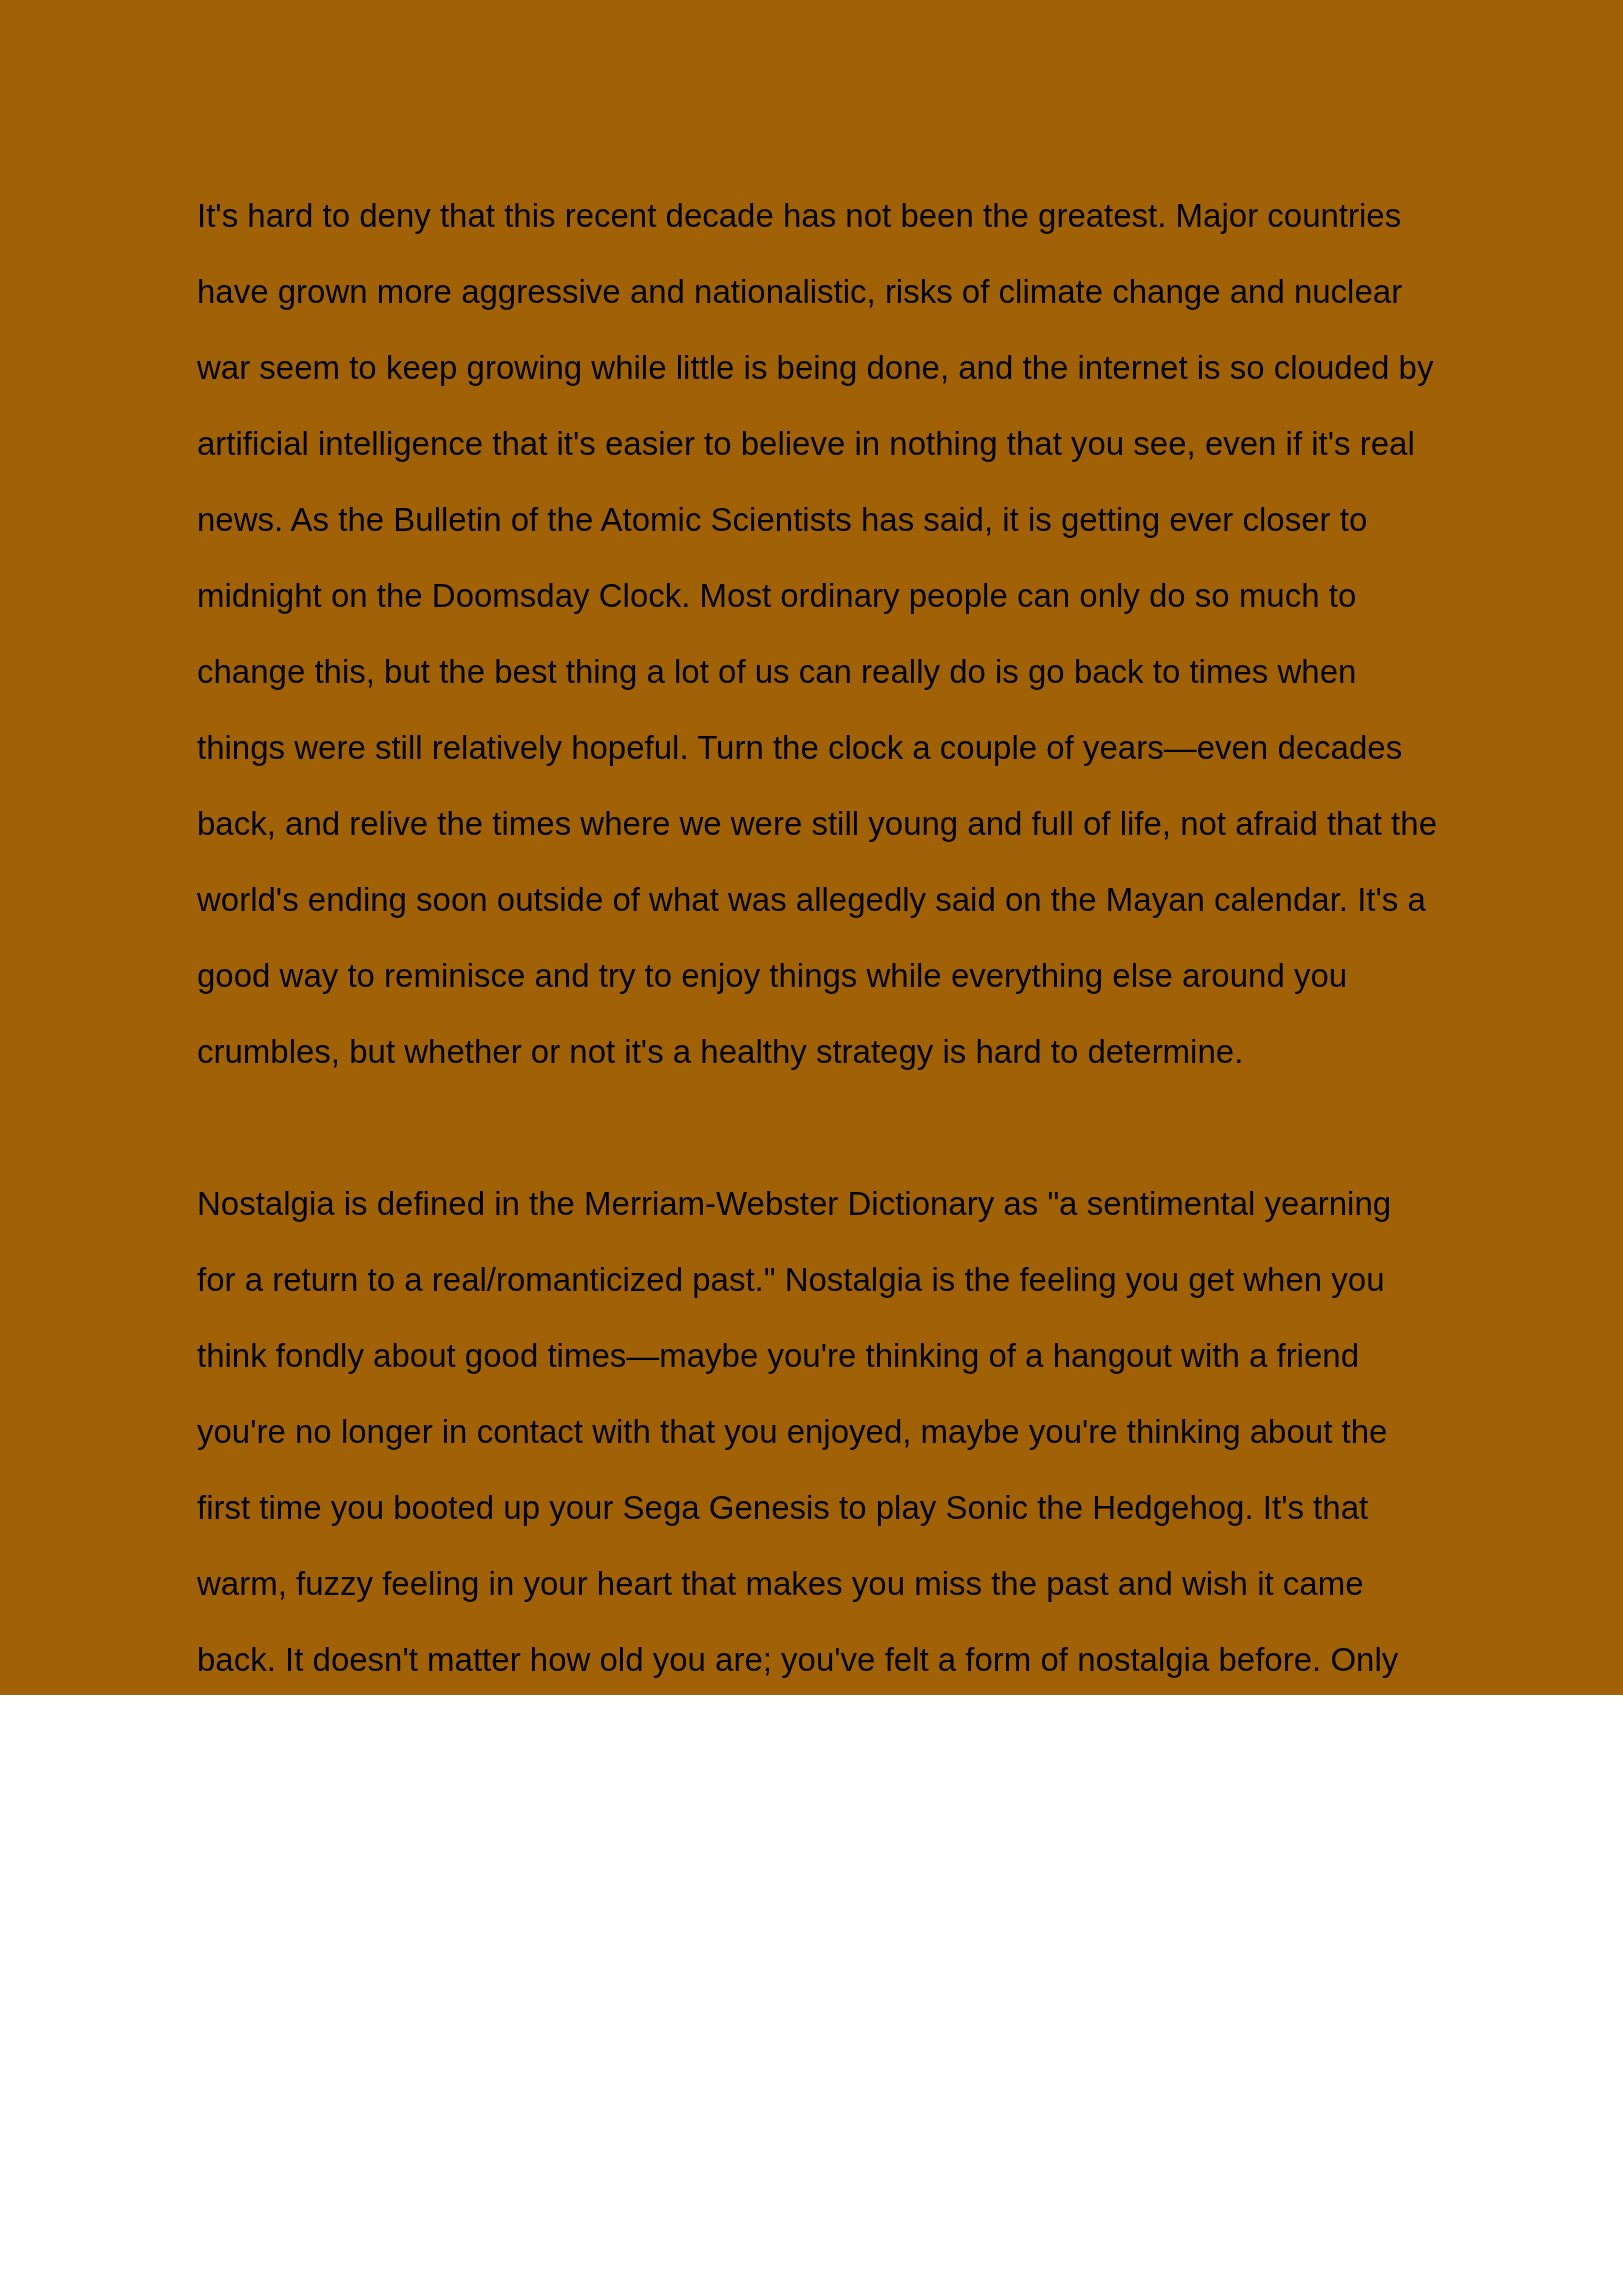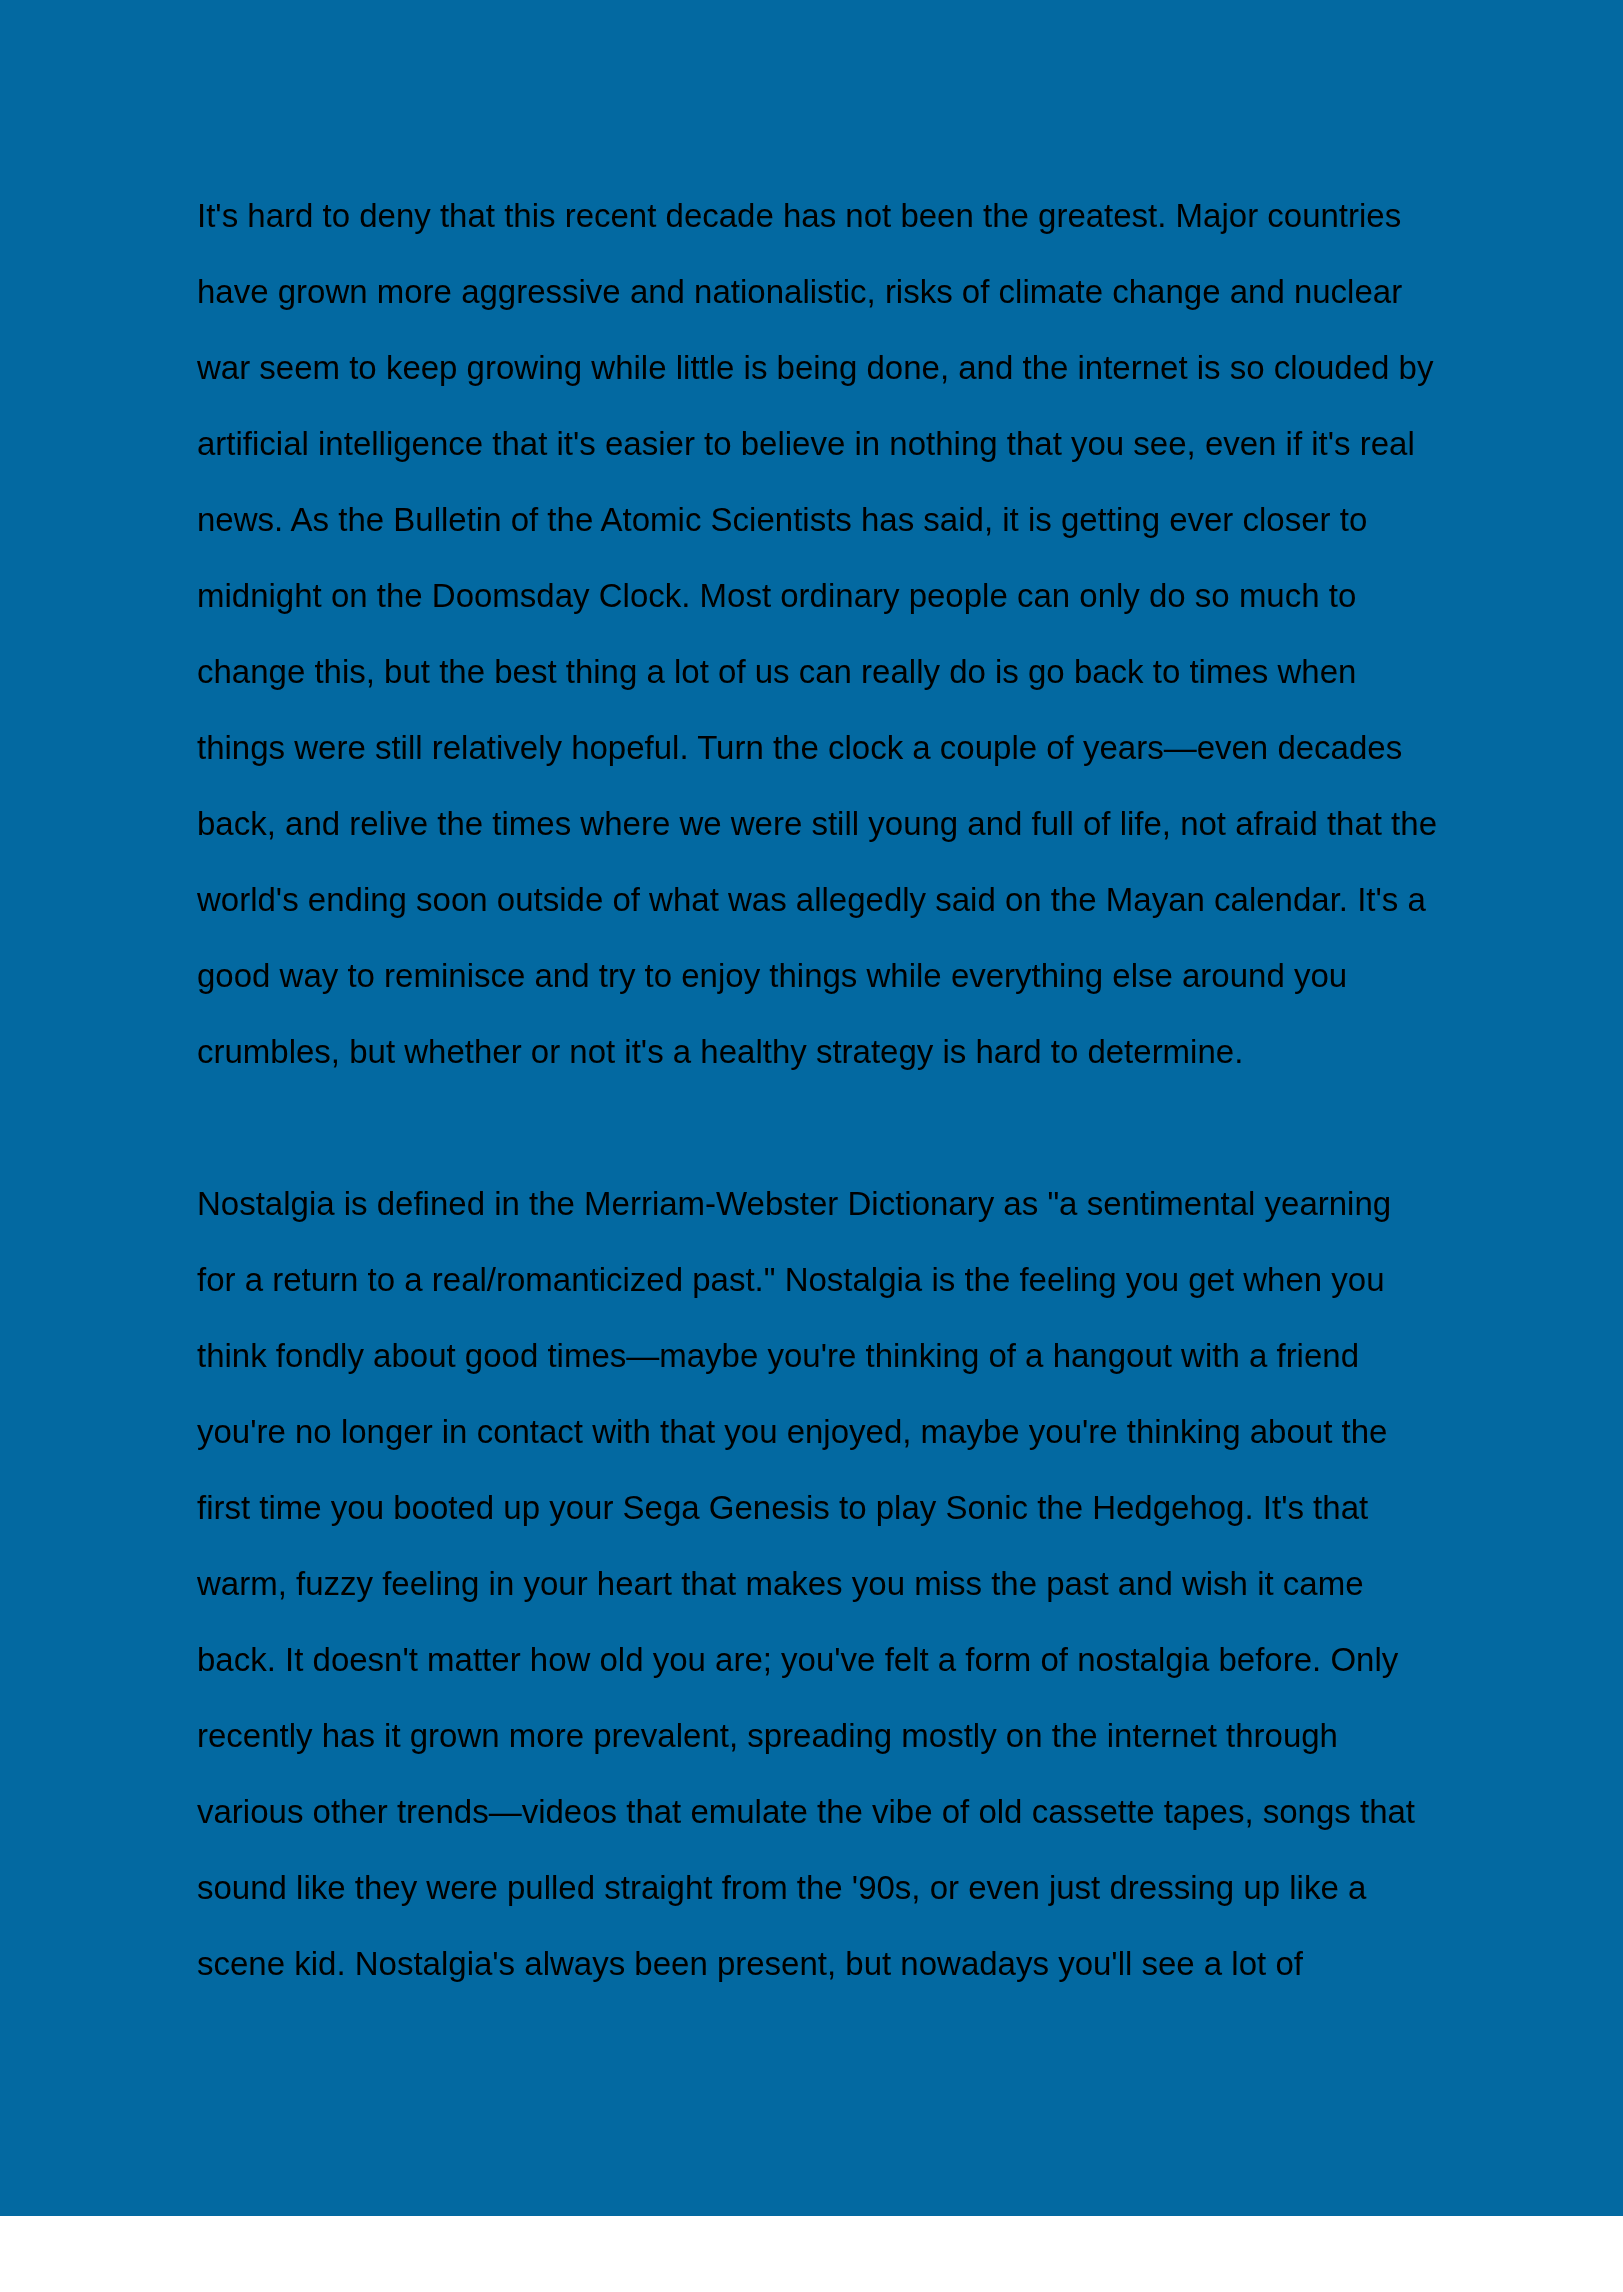--- a/index.html
+++ b/index.html
@@ -3,22 +3,22 @@
 <meta charset="utf-8">
 <style>
   html, body {
     margin: 0;
     padding: 0;
     background: #ffffff;
   }
   .page {
     position: relative;
     width: 1623px;
-    height: 2216px;
-    background: #0369a1;
+    height: 1695px;
+    background: #a16207;
     overflow: hidden;
   }
   .content {
     position: absolute;
     top: 178px;
     left: 197px;
     right: 196px;
   }
   .para {
     margin: 0;

